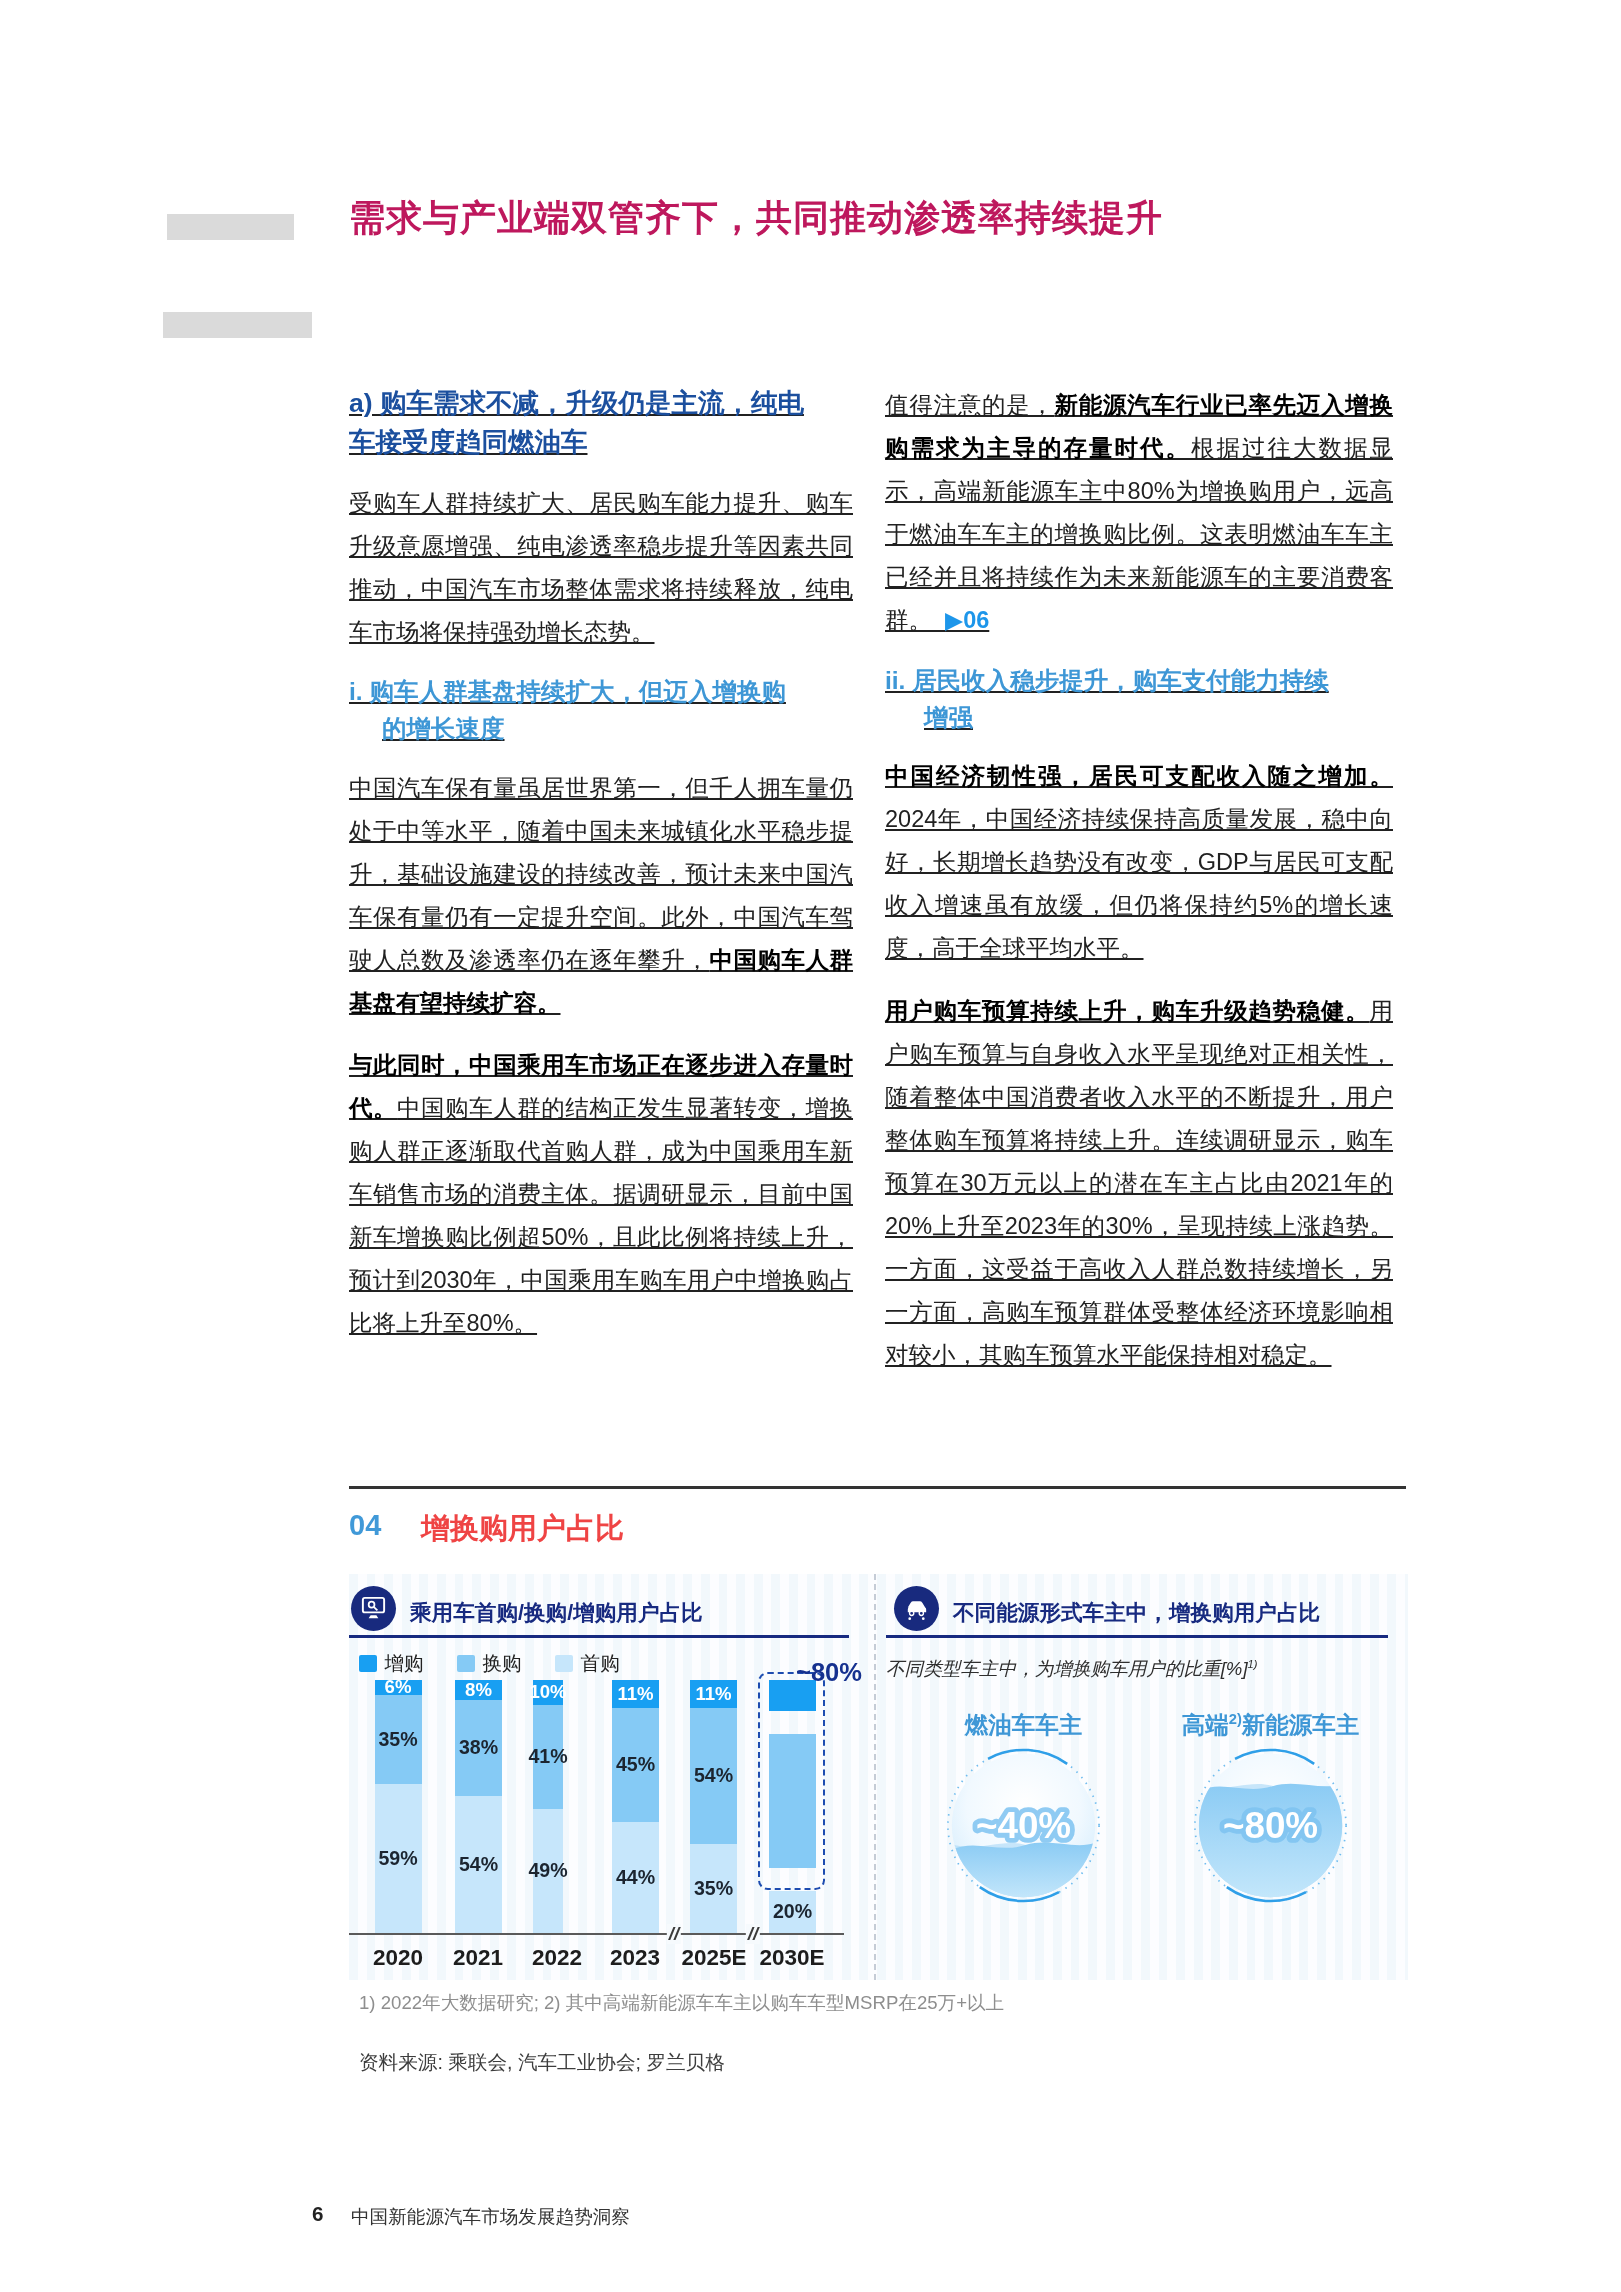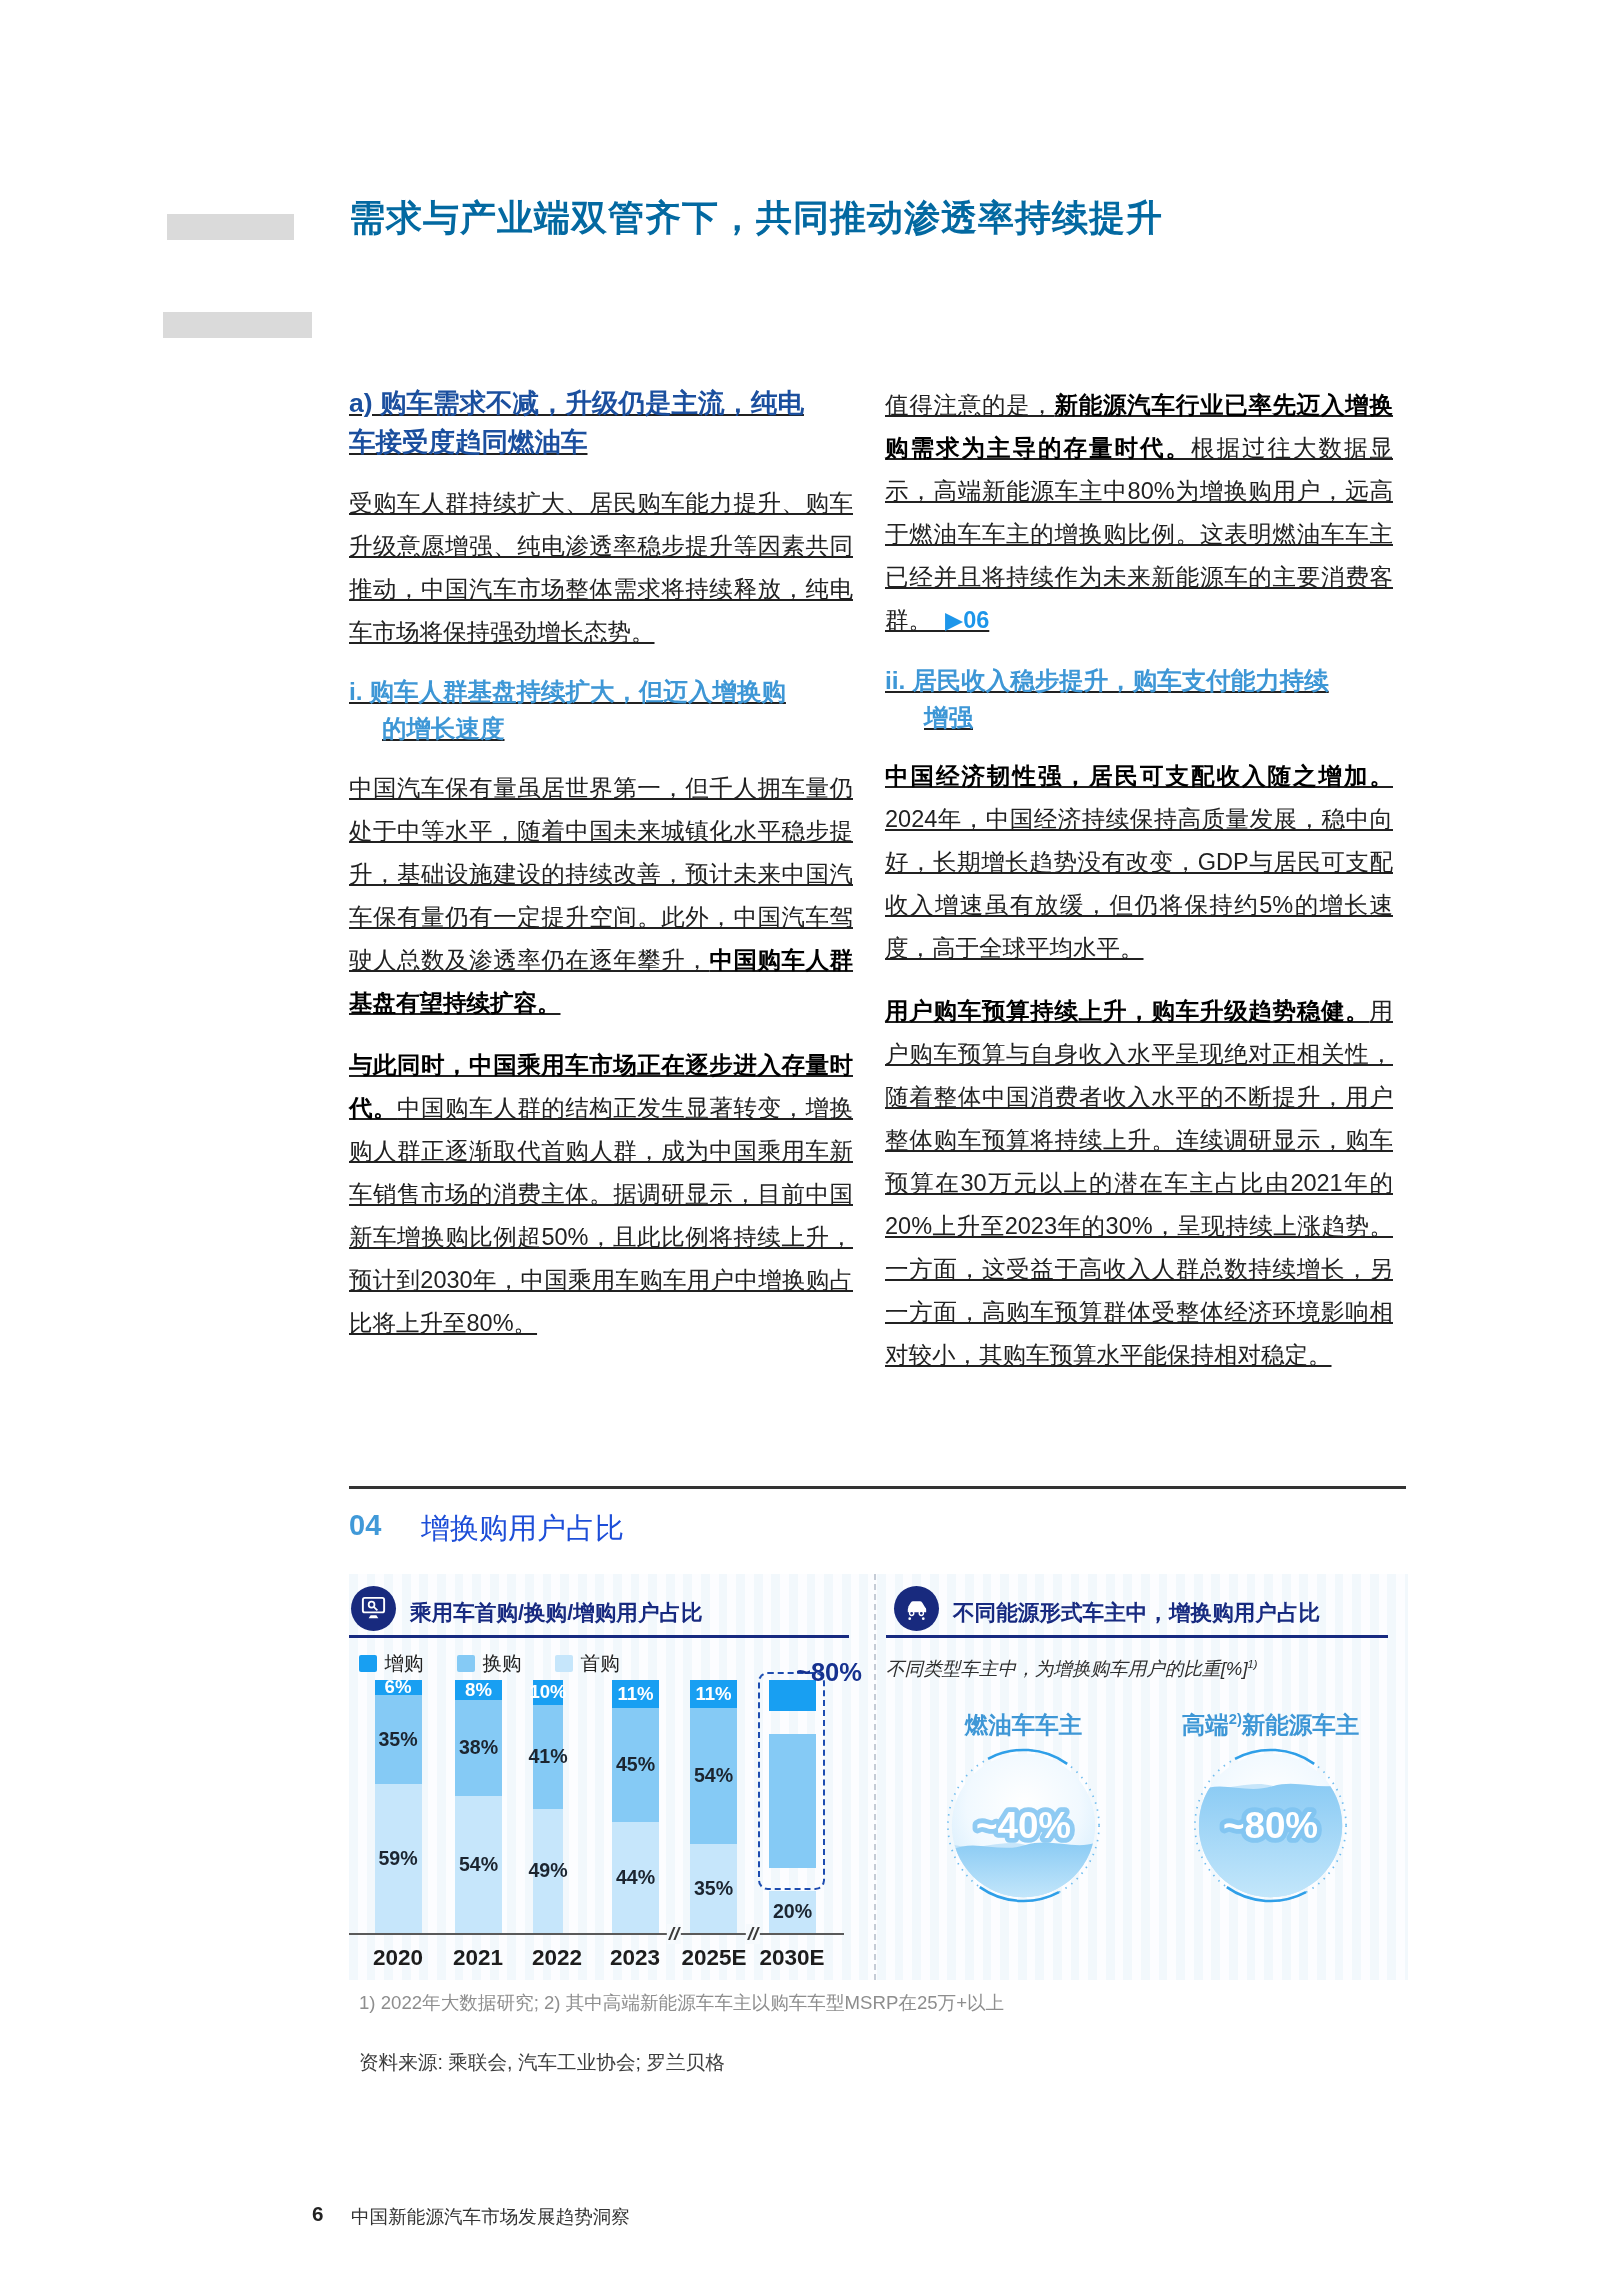--- a/index.html
+++ b/index.html
@@ -1,33 +1,33 @@
 <!DOCTYPE html>
 <html><head>
 <meta charset="utf-8">
 <style>
   html,body{margin:0;padding:0;background:#e8e8e8;}
   .page{position:relative;width:1621px;height:2293px;background:#ffffff;margin:0 auto;
         font-family:"Liberation Sans","DejaVu Sans",sans-serif;color:#212121;overflow:hidden;}
   .deco-bar{position:absolute;background:#dadada;}
-  .page-title{position:absolute;left:349px;top:194px;font-size:36px;font-weight:800;color:#0369a1;letter-spacing:1px;}
+  .page-title{position:absolute;left:349px;top:194px;font-size:36px;font-weight:800;color:#be185d;letter-spacing:1px;}
   .col{position:absolute;top:384px;text-align:justify;text-decoration:underline;}
   .col-left{left:349px;width:504px;}
   .col-right{left:885px;width:508px;}
   .h-a{font-size:26.5px;line-height:39px;font-weight:800;color:#1b4f9e;margin:0 0 19.6px 0;text-align:left;}
   .h-a span{display:block;}
   .h-sub{font-size:24.5px;line-height:37px;font-weight:800;color:#3e97d6;margin:0 0 19.6px 0;text-align:left;}
   .h-sub .l2{display:block;padding-left:33px;}
   .h-sub.ii .l2{padding-left:39px;}
   p.body{font-size:23.5px;line-height:43px;margin:0 0 19.6px 0;}
   p.body b{color:#000;}
   .figref{color:#1d96ea;font-weight:800;white-space:nowrap;}
   .fig-rule{position:absolute;left:349px;top:1486px;width:1057px;height:2.9px;background:#333333;}
   .fig-num{position:absolute;left:349px;top:1509px;font-size:29px;font-weight:800;color:#4099d8;}
-  .fig-title{position:absolute;left:421px;top:1509px;font-size:29px;font-weight:400;color:#1d4ed8;}
+  .fig-title{position:absolute;left:421px;top:1509px;font-size:29px;font-weight:700;color:#ef4444;}
   .fig-area{position:absolute;left:349px;top:1574px;width:1059px;height:406px;
             background:repeating-linear-gradient(90deg,#f2f8fc 0 8.8px,#fcfdff 8.8px 17.6px);}
   .fig-divider{position:absolute;left:525px;top:0;width:0;height:406px;border-left:2px dashed #c5ccd6;}
   .fig-col{position:absolute;top:0;}
   .fig-col.lft{left:0;width:505px;}
   .fig-col.rgt{left:537px;width:521px;}
   .fig-head-icon{position:absolute;left:2px;top:11.8px;width:45px;height:45px;border-radius:50%;background:#182a7e;
                  display:flex;align-items:center;justify-content:center;}
   .fig-head-title{position:absolute;left:61px;top:23.5px;font-size:21.6px;font-weight:800;color:#172a80;}
   .fig-underline{position:absolute;left:0;top:61px;width:500px;height:2.9px;background:#172a80;}

